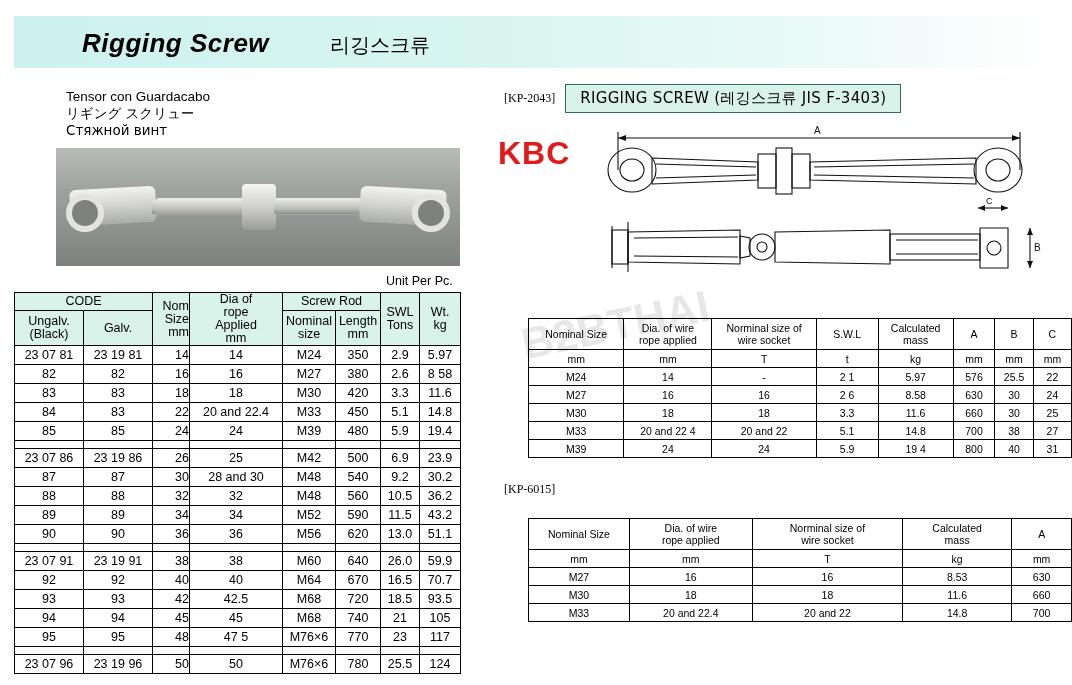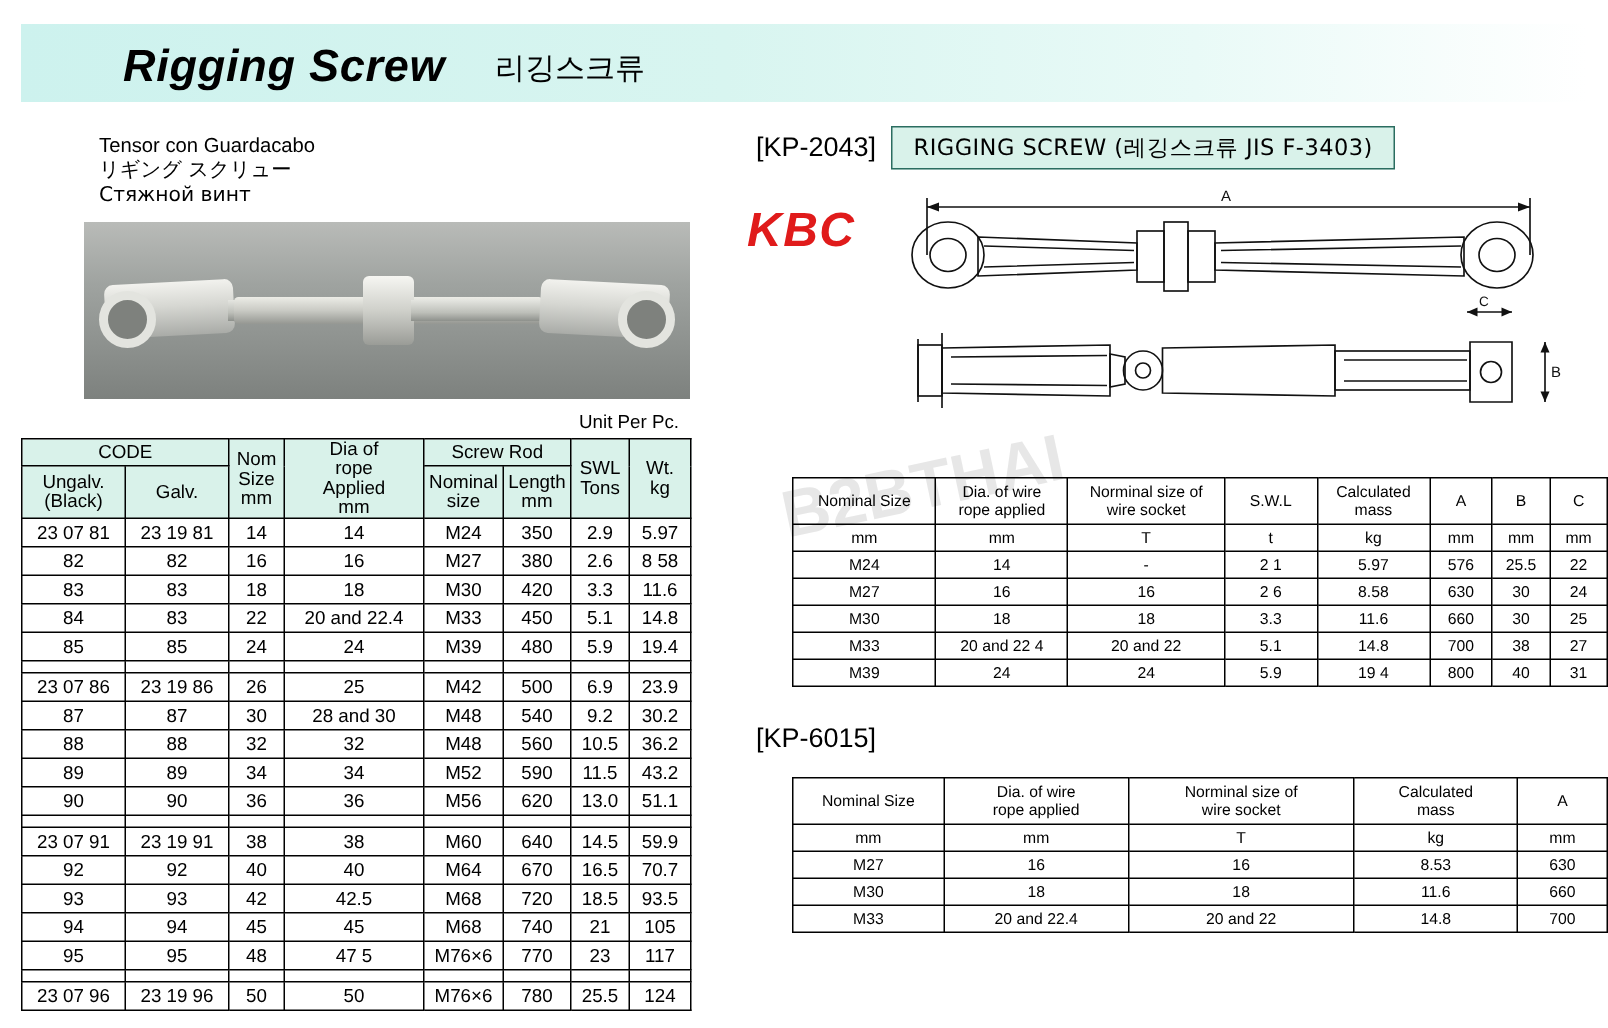--- a/index.html
+++ b/index.html
@@ -23,21 +23,21 @@
     top: 16px;
     width: 1044px;
     height: 52px;
     background: linear-gradient(to right, #cdf2ee 0%, #d8f5f0 45%, #e9faf7 75%, #ffffff 100%);
     border: 0;
   }
   #header-title {
     position: absolute;
     left: 82px;
     top: 28px;
-    font-size: 30px;
+    font-size: 26px;
     font-style: italic;
     font-weight: bold;
     font-family: "Liberation Sans", sans-serif;
     letter-spacing: 0.5px;
   }
   #header-title-kr {
     position: absolute;
     left: 330px;
     top: 32px;
     font-size: 20px;
@@ -138,43 +138,43 @@
     vertical-align: middle;
     line-height: 13px;
   }
   #main-table thead th {
     background: #d9f2ea;
     font-weight: normal;
     font-size: 12.5px;
   }
   #main-table td { height: 18px; }
   #main-table .code-cell { width: 68px; }
-  #main-table .w-nom { width: 36px; }
+  #main-table .w-nom { width: 36px; text-align: right; }
   #main-table .w-dia { width: 92px; }
   #main-table .w-thread { width: 52px; }
   #main-table .w-len { width: 44px; }
   #main-table .w-swl { width: 38px; }
   #main-table .w-wt { width: 40px; }
   #main-table .spacer td {
     border-top: 1px solid #000;
     border-bottom: 1px solid #000;
     height: 7px;
     background: #fff;
   }
 
   
   .kp-bar {
     position: absolute;
     display: flex;
     align-items: center;
     gap: 10px;
   }
   .kp-code {
-    font-size: 18px;
-    font-family: Liberation Sans, sans-serif;
+    font-size: 12px;
+    font-family: Liberation Serif, serif;
     white-space: nowrap;
   }
   .kp-title {
     background: #d9f2ea;
     border: 1px solid #2b6d60;
     font-size: 15px;
     padding: 4px 14px;
     letter-spacing: 0.3px;
     white-space: nowrap;
     font-family: "DejaVu Sans", sans-serif;
@@ -182,21 +182,20 @@
 
   #kp1 { left: 504px; top: 84px; }
   #kp2 { left: 504px; top: 482px; }
 
   #kbc-logo {
     position: absolute;
     left: 498px;
     top: 135px;
     font-size: 32px;
     font-weight: bold;
-    font-style: italic;
     color: #e01b1b;
     font-family: "Liberation Sans", sans-serif;
     letter-spacing: 1px;
   }
 
   
   #drawing {
     position: absolute;
     left: 590px;
     top: 118px;
@@ -440,21 +439,21 @@
         <td></td>
         <td></td>
       </tr>
       <tr>
         <td class="code-cell">23 07 91</td>
         <td class="code-cell">23 19 91</td>
         <td class="w-nom">38</td>
         <td class="w-dia">38</td>
         <td class="w-thread">M60</td>
         <td class="w-len">640</td>
-        <td class="w-swl">14.5</td>
+        <td class="w-swl">26.0</td>
         <td class="w-wt">59.9</td>
       </tr>
       <tr>
         <td class="code-cell">92</td>
         <td class="code-cell">92</td>
         <td class="w-nom">40</td>
         <td class="w-dia">40</td>
         <td class="w-thread">M64</td>
         <td class="w-len">670</td>
         <td class="w-swl">16.5</td>

